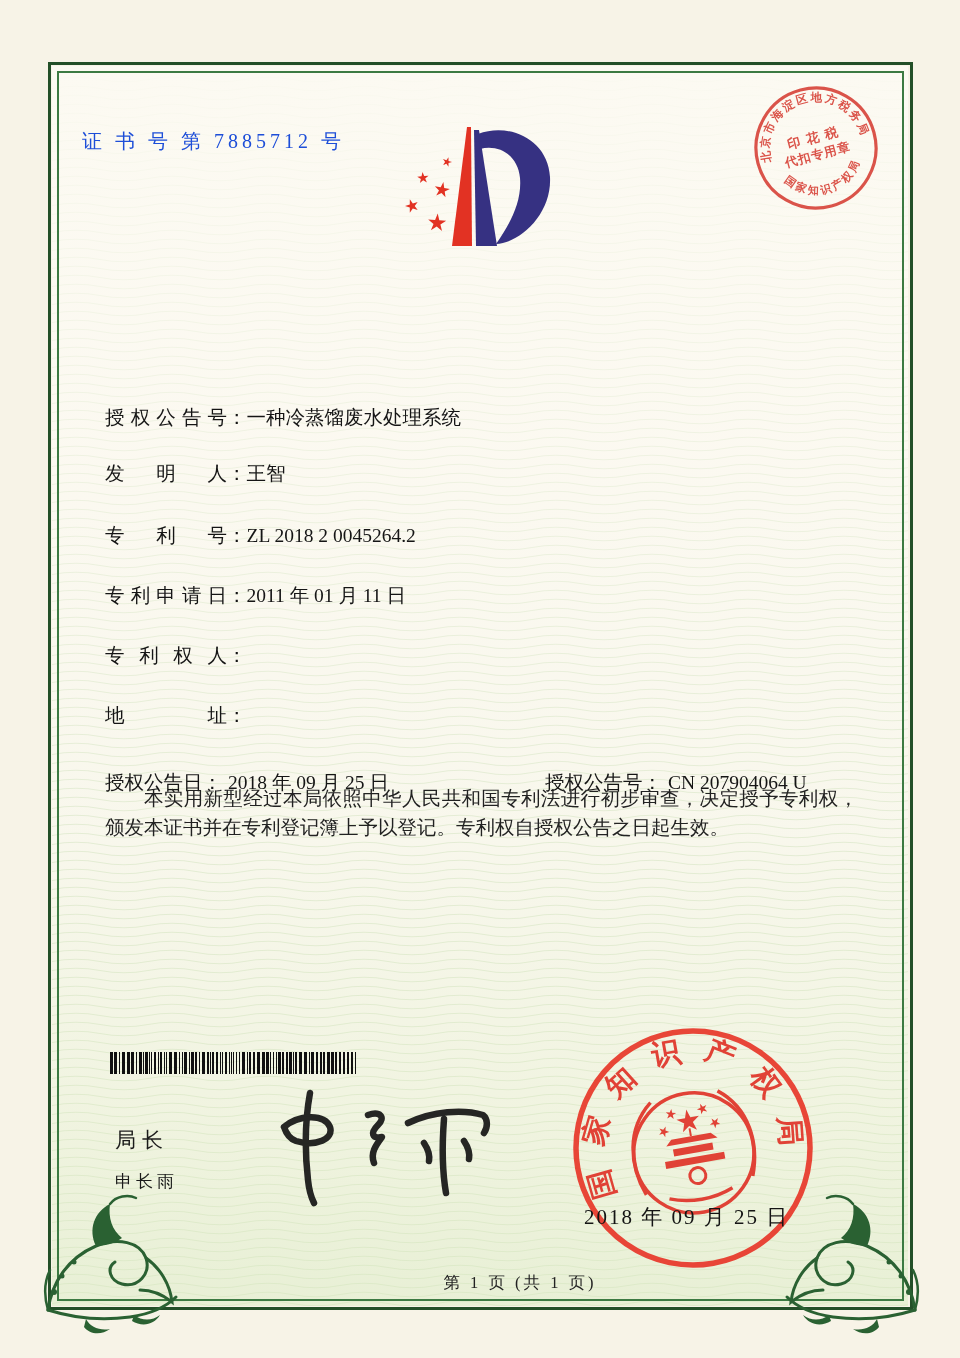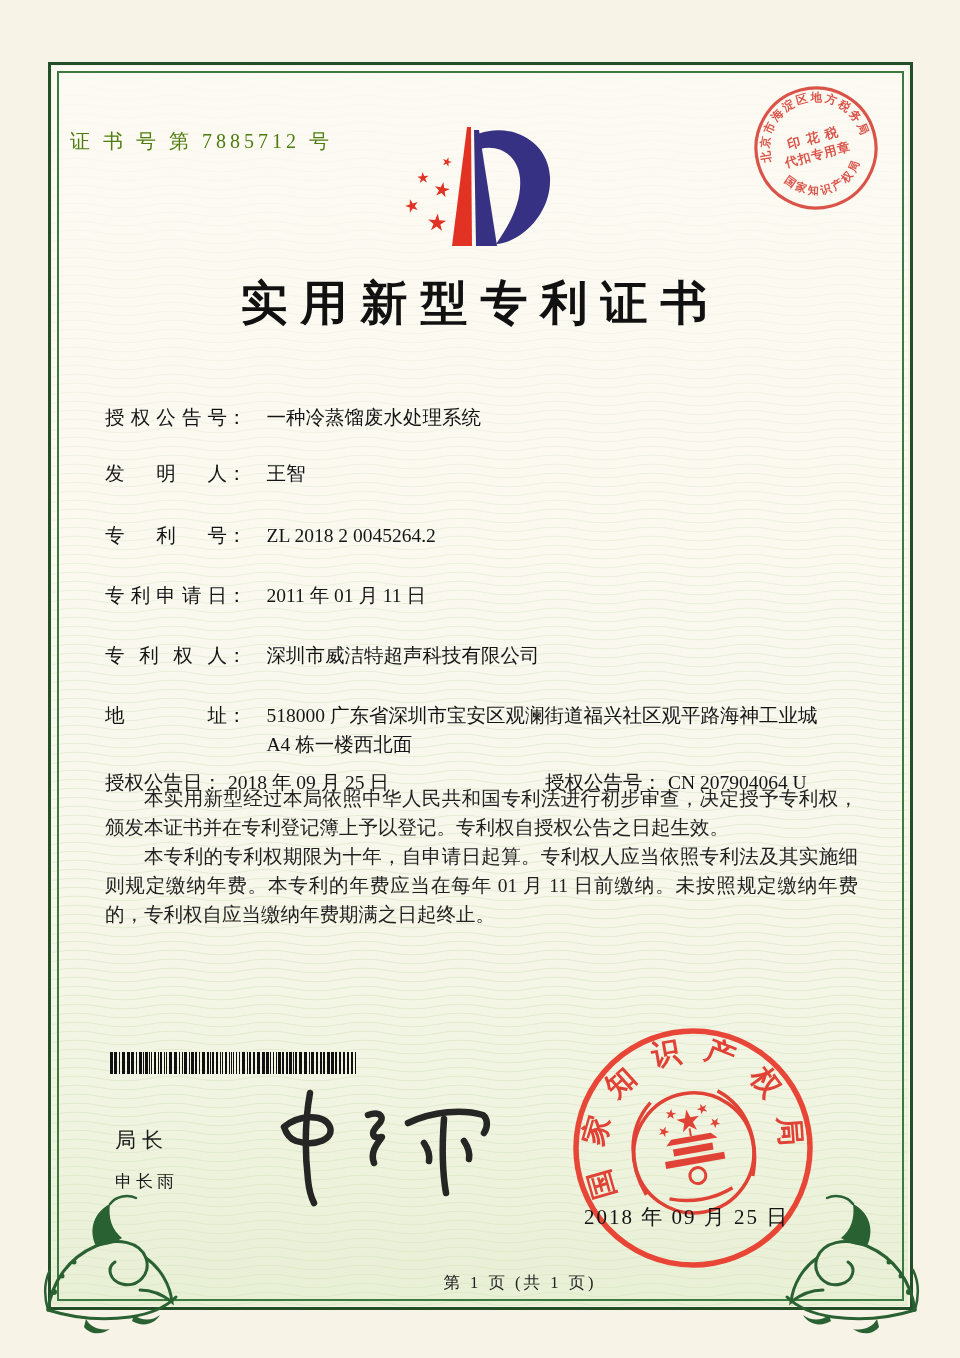--- a/index.html
+++ b/index.html
@@ -12,30 +12,30 @@
         background:linear-gradient(180deg, rgba(252,250,242,.95) 0%, rgba(252,250,242,.55) 30%,
         rgba(240,245,228,.25) 62%, rgba(226,238,204,.42) 84%, rgba(219,234,196,.6) 100%);}
   
   .frame-outer{position:absolute;left:48px;top:62px;width:865px;height:1248px;z-index:3;
         border:3px solid #234f28;box-sizing:border-box;}
   .frame-inner{position:absolute;left:6px;top:6px;right:6px;bottom:6px;border:2px solid #3c7a42;}
   .corner{position:absolute;z-index:4;}
   .corner.left{left:14px;top:1192px;}
   .corner.right{left:774px;top:1192px;transform:scaleX(-1);}
   
-  .cert-number{position:absolute;left:70px;top:128px;z-index:5;font-size:20px;letter-spacing:4px;color:#4d7c0f;text-align:right;}
+  .cert-number{position:absolute;left:82px;top:128px;z-index:5;font-size:20px;letter-spacing:4px;color:#1d4ed8;text-align:right;}
   .logo{position:absolute;left:398px;top:122px;z-index:5;}
   .title{position:absolute;left:48px;top:272px;width:865px;z-index:5;text-align:center;
          font-size:47px;font-weight:700;letter-spacing:13px;color:#111;}
   .fields{position:absolute;left:105px;top:0;width:756px;z-index:5;font-size:19.5px;color:#151515;}
   .frow{position:absolute;left:0;width:756px;display:flex;align-items:flex-start;line-height:29px;}
   .r0{top:403px}.r1{top:459px}.r2{top:521px}.r3{top:581px}.r4{top:641px}.r5{top:701px}.r6{top:768px}
   .f-label{display:inline-block;width:122px;text-align:justify;text-align-last:justify;flex:0 0 122px;}
   .f-colon{flex:0 0 auto;}
-  .f-value{margin-left:20px;max-width:575px;}
+  .f-value{margin-left:0;max-width:575px;}
   .pair2{position:absolute;left:440px;top:0;display:flex;}
   .paras{position:absolute;left:105px;top:784px;width:753px;z-index:5;}
   .paras p{margin:0;font-size:19.5px;line-height:29px;text-align:justify;text-indent:2em;color:#222;}
   .barcode{position:absolute;left:110px;top:1052px;width:250px;height:22px;z-index:5;display:flex;align-items:stretch;}
   .barcode span{display:inline-block;background:#101010;height:100%;}
   .officer-title{position:absolute;left:115px;top:1126px;z-index:5;font-size:21px;letter-spacing:6px;}
   .officer-name{position:absolute;left:115px;top:1170px;z-index:5;font-size:17px;letter-spacing:4px;}
   .signature{position:absolute;left:248px;top:1085px;z-index:6;}
   .seal-top{position:absolute;left:746px;top:78px;z-index:6;}
   .seal-bottom{position:absolute;left:563px;top:1018px;z-index:6;}
@@ -123,21 +123,20 @@
         <textPath href="#tsTop" startOffset="50%" text-anchor="middle">北京市海淀区地方税务局</textPath>
       </text>
       <text x="70" y="64" font-size="13" font-weight="700" fill="#d8463c" text-anchor="middle" letter-spacing="1.5" font-family="Liberation Serif, serif">印 花 税</text>
       <text x="70" y="81" font-size="12.5" font-weight="700" fill="#d8463c" text-anchor="middle" letter-spacing="1" font-family="Liberation Serif, serif">代扣专用章</text>
       <text font-size="11" font-weight="700" fill="#d8463c" letter-spacing="2.5" font-family="Liberation Serif, serif">
         <textPath href="#tsBot" startOffset="50%" text-anchor="middle">国家知识产权局</textPath>
       </text>
     </g>
   </svg>
 
-  <div class="title">实用新型专利证书</div>
 
   <div class="fields">
     <div class="frow r0">
       <span class="f-label">授权公告号</span>
         <span class="f-colon">：</span>
       <span class="f-value">一种冷蒸馏废水处理系统</span>
     </div>
     <div class="frow r1">
       <span class="f-label">发明人</span>
         <span class="f-colon">：</span>
@@ -149,42 +148,39 @@
       <span class="f-value">ZL 2018 2 0045264.2</span>
     </div>
     <div class="frow r3">
       <span class="f-label">专利申请日</span>
         <span class="f-colon">：</span>
       <span class="f-value">2011 年 01 月 11 日</span>
     </div>
     <div class="frow r4">
       <span class="f-label">专利权人</span>
         <span class="f-colon">：</span>
-      <span class="f-value">深圳市威洁特超声科技有限公司</span>
     </div>
     <div class="frow r5">
       <span class="f-label">地址</span>
         <span class="f-colon">：</span>
-      <span class="f-value">518000 广东省深圳市宝安区观澜街道福兴社区观平路海神工业城 A4 栋一楼西北面</span>
     </div>
     <div class="frow r6">
       <span>授权公告日</span>
         <span>：</span>
       <span style="margin-left:6px">2018 年 09 月 25 日</span>
       <span class="pair2">
         <span>授权公告号</span>
           <span>：</span>
         <span style="margin-left:6px">CN 207904064 U</span>
       </span>
     </div>
   </div>
 
   <div class="paras">
     <p>本实用新型经过本局依照中华人民共和国专利法进行初步审查，决定授予专利权，颁发本证书并在专利登记簿上予以登记。专利权自授权公告之日起生效。</p>
-    <p>本专利的专利权期限为十年，自申请日起算。专利权人应当依照专利法及其实施细则规定缴纳年费。本专利的年费应当在每年 01 月 11 日前缴纳。未按照规定缴纳年费的，专利权自应当缴纳年费期满之日起终止。</p>
   </div>
 
   <div class="barcode">
       <span style="width:3px;margin-right:1px"></span>
       <span style="width:3px;margin-right:2px"></span>
       <span style="width:1px;margin-right:2px"></span>
       <span style="width:3px;margin-right:2px"></span>
       <span style="width:3px;margin-right:1px"></span>
       <span style="width:3px;margin-right:2px"></span>
       <span style="width:1px;margin-right:2px"></span>

